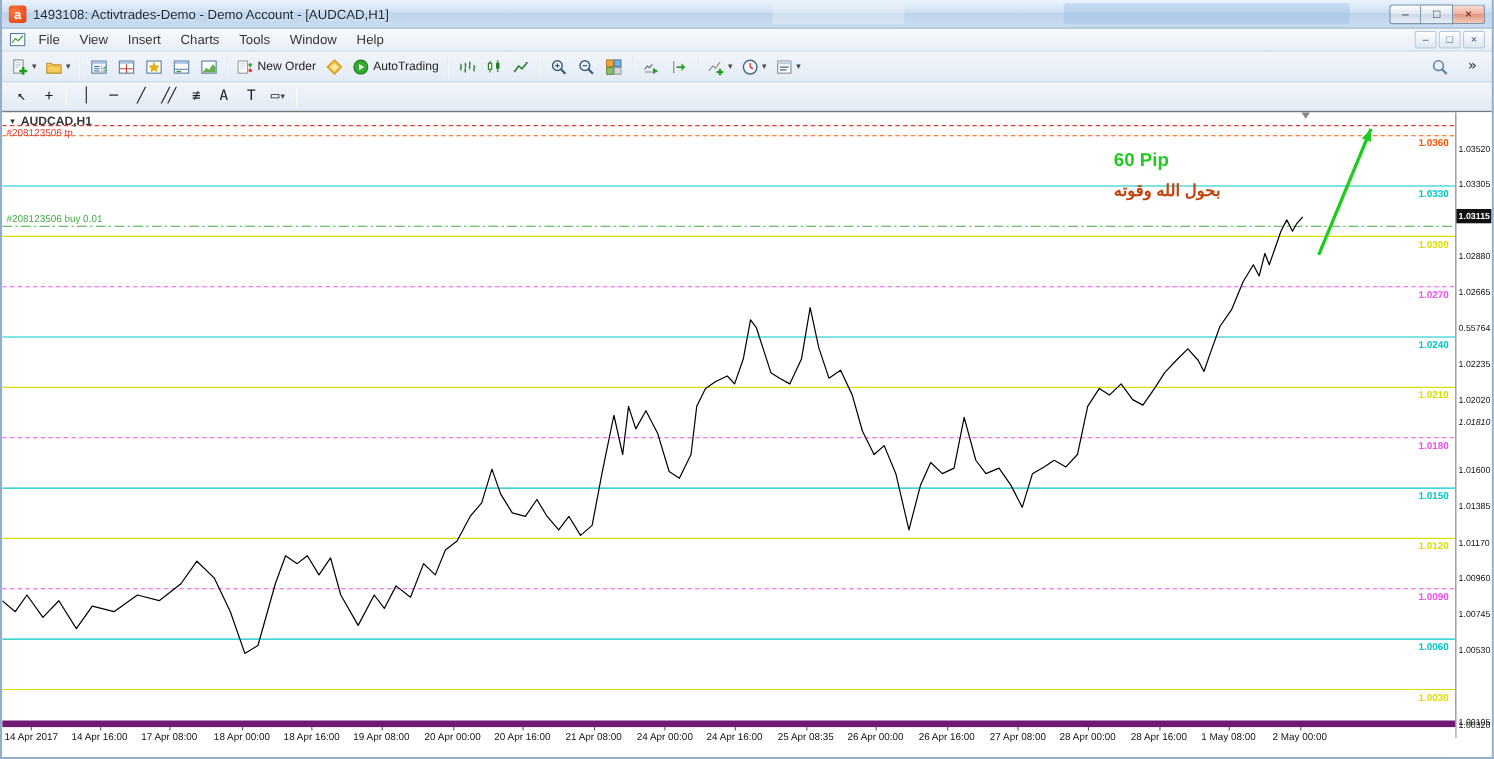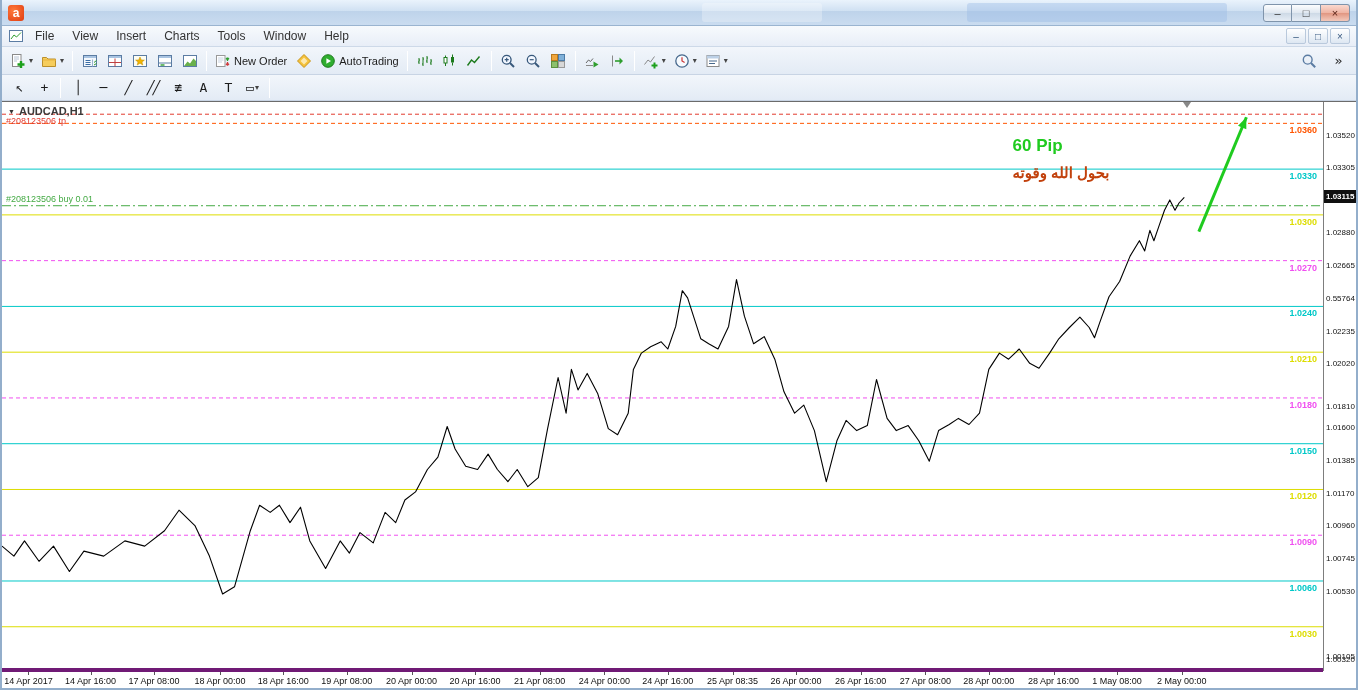--- a/index.html
+++ b/index.html
@@ -38,41 +38,42 @@
   .tsep{width:1px;height:20px;background:#b9c6d8;border-right:1px solid #fff;margin:0 4px;}
   .tf{width:27px;height:20px;display:flex;align-items:center;justify-content:center;font-size:10px;font-weight:bold;color:#3a3a3a;border:1px solid transparent;margin:0 1px;}
   .tf.active{background:linear-gradient(#fff,#e8eef6);border:1px solid #8fa6c2;box-shadow:inset 0 1px 2px rgba(0,0,0,.18);color:#000;}
   
   .chart-region{flex:1;position:relative;background:#fff;border-top:1px solid #6b6b6b;overflow:hidden;}
   .plot{position:absolute;left:0;top:0;right:33px;bottom:17px;overflow:hidden;}
   .plot svg{position:absolute;left:0;top:0;}
   .price-axis{position:absolute;right:0;top:0;bottom:17px;width:33px;border-left:1px solid #7d7d7d;background:#fff;}
   .axis-label{position:absolute;left:2px;font-size:8px;color:#111;white-space:nowrap;}
   .price-tag{position:absolute;left:0;right:0;height:13px;background:#101010;color:#fff;font-size:8px;font-weight:bold;display:flex;align-items:center;padding-left:2px;}
-  .time-axis{position:absolute;left:0;right:33px;bottom:0;height:20px;border-top:4px solid #701a75;background:#fff;}
+  .time-axis{position:absolute;left:0;right:33px;bottom:0;height:33px;border-top:6px solid #701a75;background:#fff;}
   .time-label{position:absolute;top:4px;transform:translateX(-50%);font-size:9px;color:#111;white-space:nowrap;}
   .time-tick{position:absolute;top:0;width:1px;height:3px;background:#555;}
   .level-label{position:absolute;right:6px;font-size:9px;font-weight:bold;}
   .order-label{position:absolute;left:4px;font-size:9px;}
   .symbol-label{position:absolute;left:6px;top:3px;font-size:11px;font-weight:bold;color:#3a3a3a;display:flex;align-items:center;gap:4px;text-align:right;}
   .sym-tri{font-size:7px;color:#333;}
   .anno{position:absolute;font-weight:bold;white-space:nowrap;}
   .anno1{font-size:17px;}
   .anno2{font-size:15px;}
   .shift-marker{position:absolute;top:0;width:0;height:0;border-left:4px solid transparent;border-right:4px solid transparent;border-top:6px solid #888;}
 </style>
 </head>
 <body>
 
 <div class="window">
 
   <div class="titlebar">
     <div class="app-icon">
         <span>a</span>
       </div>
+    <div class="title-text">1493108: Activtrades-Demo - Demo Account - [AUDCAD,H1]</div>
     <div class="aero a1"></div>
     <div class="aero a2"></div>
     <div class="win-controls">
         <div class="win-btn">–</div>
         <div class="win-btn">□</div>
         <div class="win-btn close-button">×</div>
       </div>
   </div>
 
   <div class="menubar">
@@ -396,21 +397,21 @@
       </div>
     <div class="price-axis">
       <div class="price-tag" style="top: 88.3418px;">1.03115</div>
     <div class="axis-label" style="top: 28.5603px;">1.03520</div>
         <div class="axis-label" style="top: 61.3579px;">1.03305</div>
         <div class="axis-label" style="top: 126.19px;">1.02880</div>
         <div class="axis-label" style="top: 158.988px;">1.02665</div>
         <div class="axis-label" style="top: 191.786px;">0.55764</div>
         <div class="axis-label" style="top: 224.583px;">1.02235</div>
         <div class="axis-label" style="top: 257.381px;">1.02020</div>
-        <div class="axis-label" style="top: 300px;">1.01810</div>
+        <div class="axis-label" style="top: 277px; font-style: italic;">1.01810</div>
         <div class="axis-label" style="top: 321.45px;">1.01600</div>
         <div class="axis-label" style="top: 354.248px;">1.01385</div>
         <div class="axis-label" style="top: 387.046px;">1.01170</div>
         <div class="axis-label" style="top: 419.08px;">1.00960</div>
         <div class="axis-label" style="top: 451.878px;">1.00745</div>
         <div class="axis-label" style="top: 484.676px;">1.00530</div>
         <div class="axis-label" style="top: 516.71px; margin-top: 36px;">1.00320</div>
         <div class="axis-label" style="top: 549.508px;">1.00105</div>
       </div>
     <div class="time-axis">

